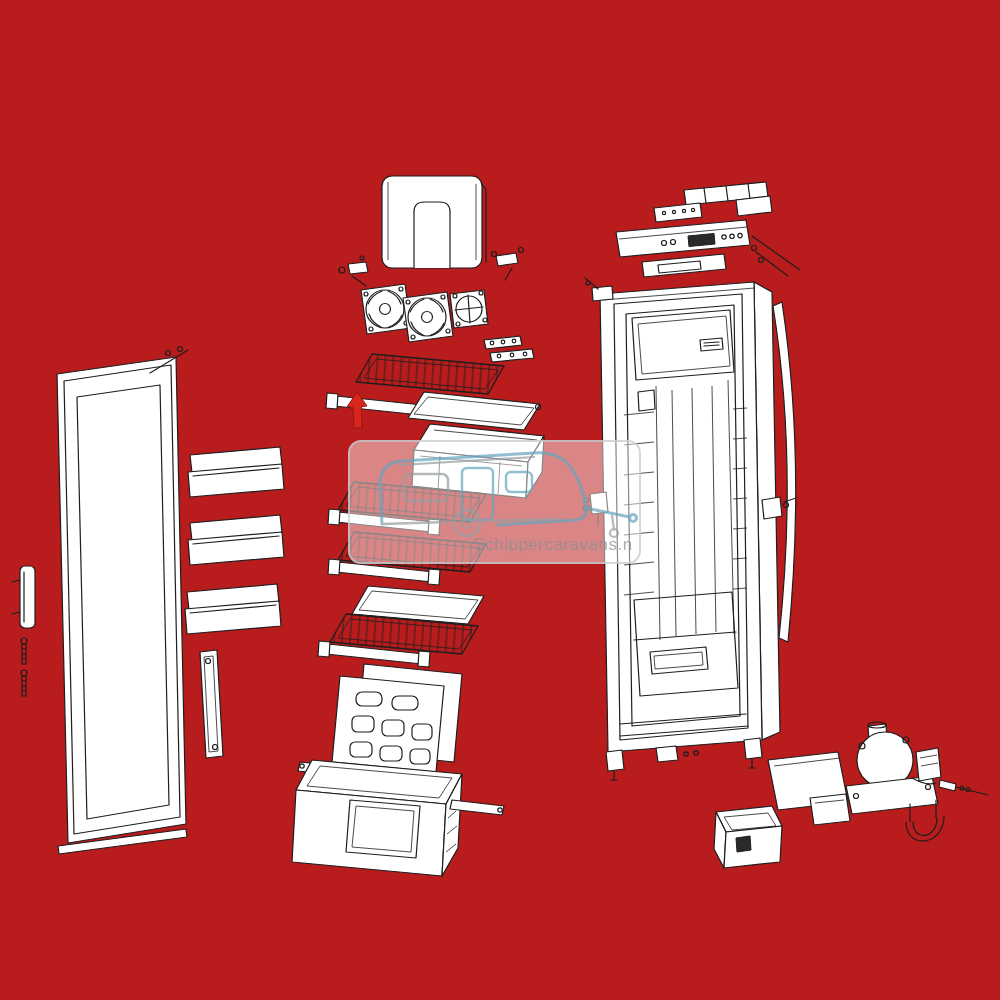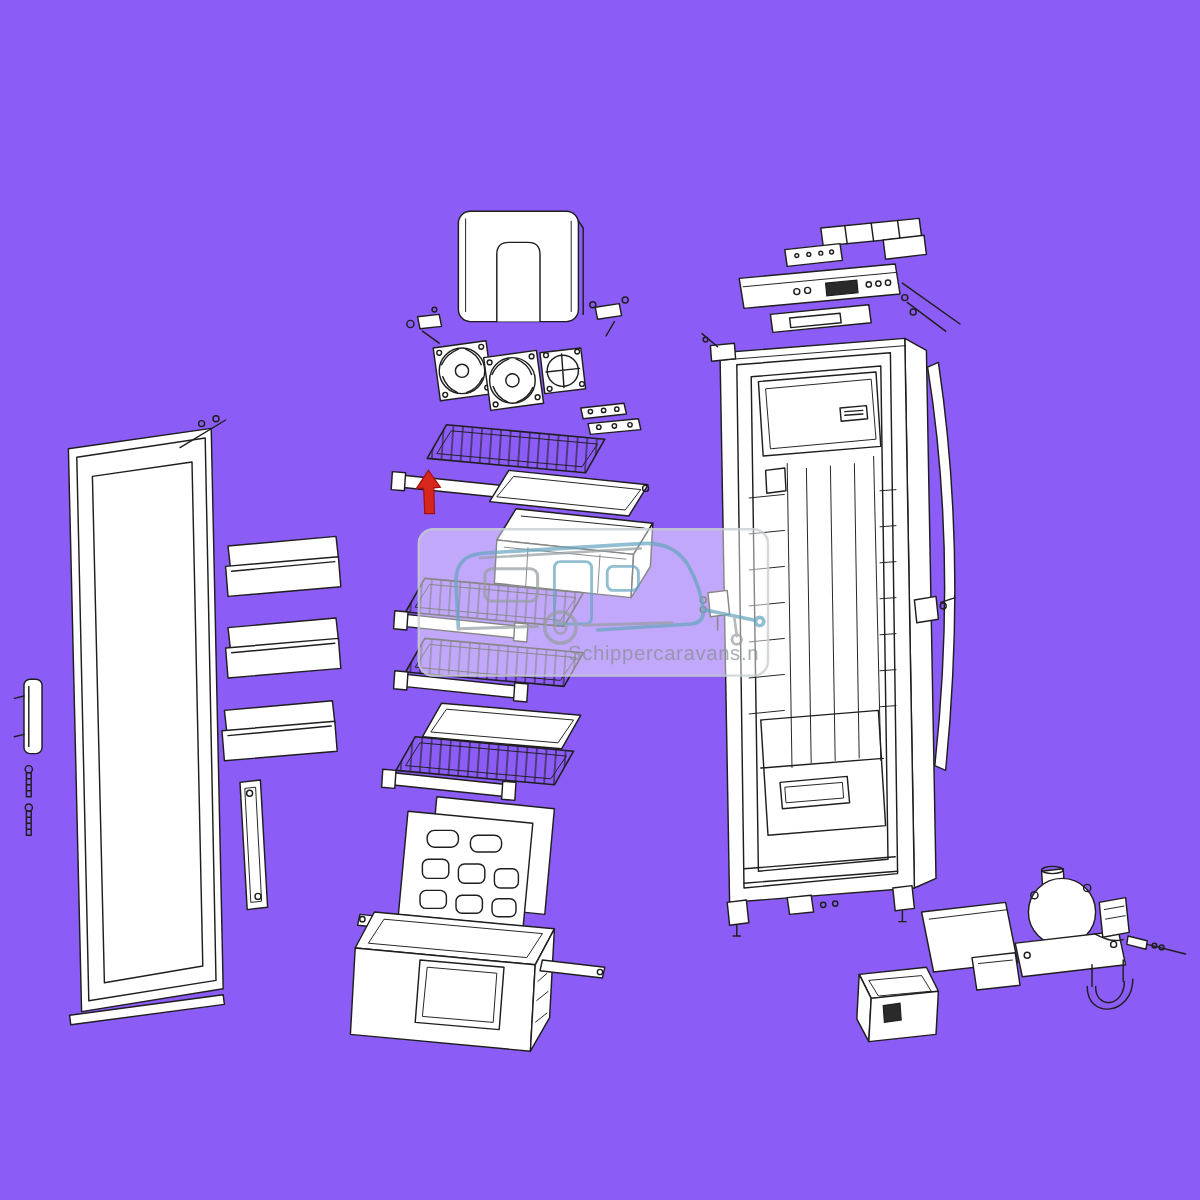--- a/index.html
+++ b/index.html
@@ -1,16 +1,16 @@
 <!DOCTYPE html>
 <html><head>
 <meta charset="utf-8">
 <style>
   html,body{margin:0;padding:0;background:#fff;}
-  .stage{width:1000px;height:1000px;background:#8b5cf6;position:relative;overflow:hidden;
+  .stage{width:1000px;height:1000px;background:#b91c1c;position:relative;overflow:hidden;
          font-family:"Liberation Sans", sans-serif;}
   svg{display:block}
   .s{fill:none;stroke:#1e1e1e;stroke-width:1.2;stroke-linejoin:round;stroke-linecap:round;}
   .sw{fill:#ffffff;stroke:#1e1e1e;stroke-width:1.2;stroke-linejoin:round;stroke-linecap:round;}
   .thin{fill:none;stroke:#1e1e1e;stroke-width:0.8;stroke-linejoin:round;}
   .grill{fill:url(#grillpat);stroke:#1e1e1e;stroke-width:1.3;stroke-linejoin:round;}
   .dark{fill:#2a2a2a;stroke:#1e1e1e;stroke-width:1;}
   .wm-text{font-family:"Liberation Sans", sans-serif;font-size:17px;letter-spacing:.5px;}
 </style>
 </head>

